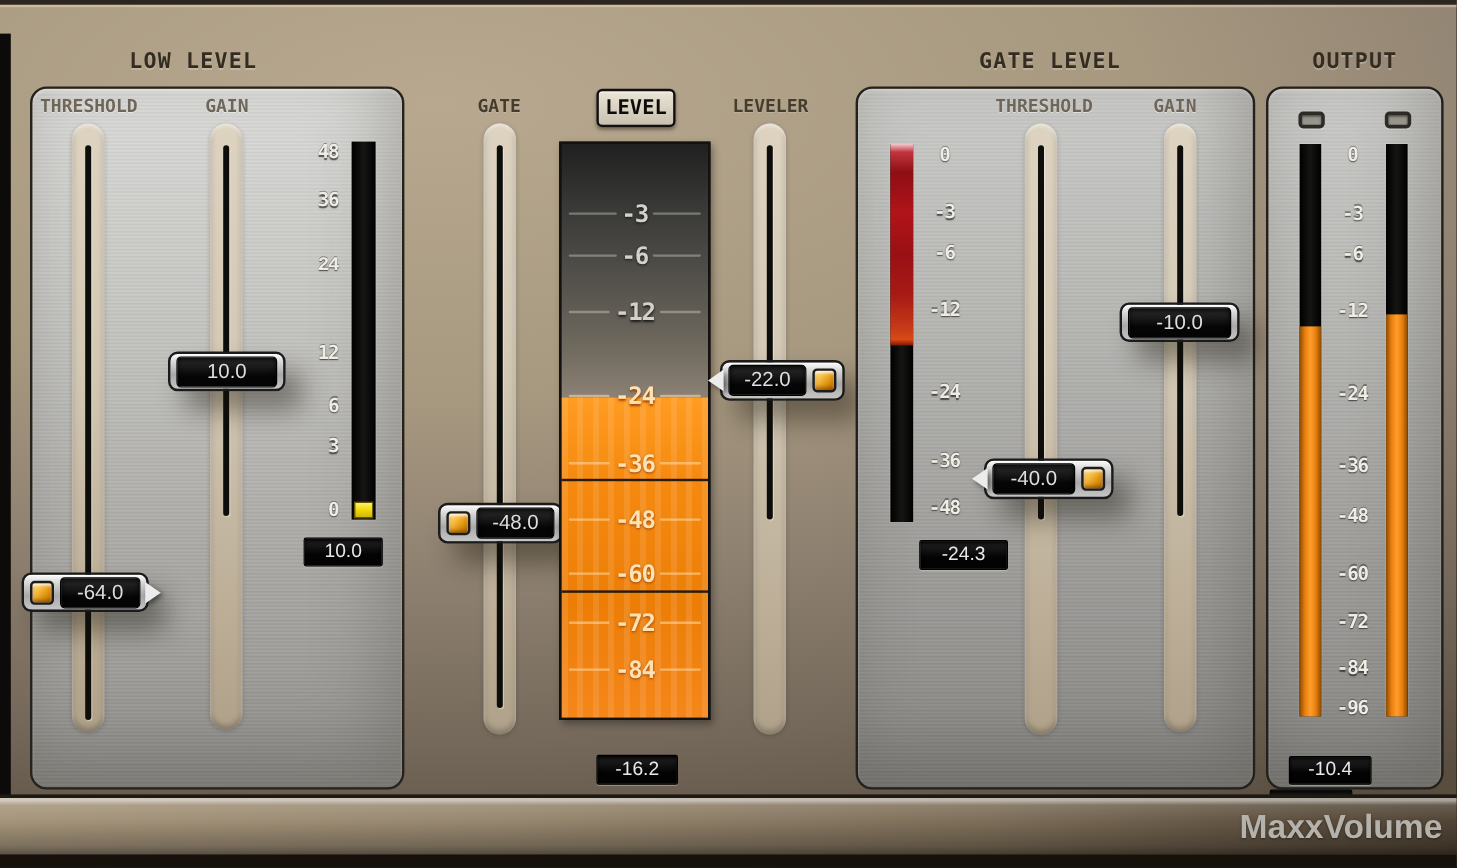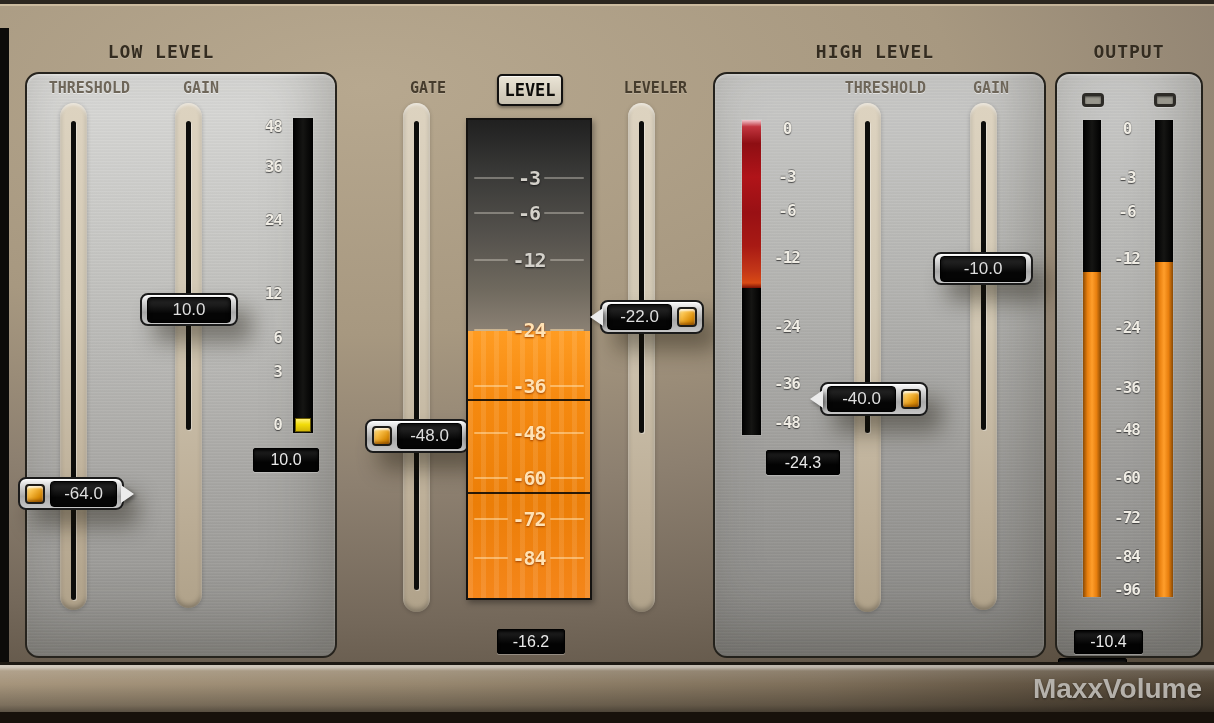--- a/index.html
+++ b/index.html
@@ -9,21 +9,21 @@
     background:
       radial-gradient(135% 95% at 30% 12%, #b7a88f 0%, #a79880 36%, #91английский 0%, #8d8070 58%, #74685a 78%, #584d3f 96%);
   }
   
   #root{background:radial-gradient(135% 95% at 30% 12%, #b7a88f 0%, #a79880 36%, #8d8070 58%, #74685a 78%, #584d3f 96%);}
   .abs{position:absolute;}
 
   .title{color:#342c20;font-family:"DejaVu Sans Mono",monospace;font-weight:bold;font-size:18px;
     letter-spacing:1px;text-align:center;text-shadow:0 1px 0 rgba(255,255,255,.22);}
   .sliderlabel{color:#6e6659;font-family:"DejaVu Sans Mono",monospace;font-weight:bold;font-size:15px;
-    letter-spacing:0px;text-align:right;text-shadow:0 1px 0 rgba(255,255,255,.5);}
+    letter-spacing:0px;text-align:center;text-shadow:0 1px 0 rgba(255,255,255,.5);}
   .darklabel{color:#463c2d;text-shadow:0 1px 0 rgba(255,255,255,.18);}
 
   .panel{
     border:2px solid #26231d;border-radius:14px;
     background:
       repeating-linear-gradient(180deg, rgba(255,255,255,.05) 0 1px, rgba(0,0,0,.04) 2px, rgba(0,0,0,0) 3px),
       linear-gradient(180deg,#dadad8 0%,#c6c6c3 30%,#abaaa7 65%,#908f8c 100%);
     box-shadow: inset -14px -26px 60px rgba(55,50,40,.28), inset 0 2px 2px rgba(255,255,255,.5);
   }
   .panel.dim{filter:brightness(.93);}
@@ -203,21 +203,21 @@
     <div class="abs track" style="left:628px;top:103px;height:509px;"></div>
     <div class="abs slit" style="left:639px;top:121px;height:312px;"></div>
     <div class="abs valbox" style="left:600px;top:300px;width:104px;height:34px;">
       <div class="arrow-l"></div>
       <div class="disp">-22.0</div>
       <div class="led"></div>
     </div>
   </div>
 
   <div>
-    <div class="abs title" style="left:775px;top:41px;width:200px;height:22px;">HIGH LEVEL</div>
+    <div class="abs title" style="left:775px;top:41px;width:200px;height:22px;">GATE LEVEL</div>
     <div class="abs panel dim" style="left:713px;top:72px;width:329px;height:582px;"></div>
 
     <div class="abs sliderlabel" style="left:814px;top:79px;width:112px;height:18px;">THRESHOLD</div>
     <div class="abs sliderlabel" style="left:949px;top:79px;width:60px;height:18px;">GAIN</div>
 
     <div class="abs meterbar" style="left:742px;top:120px;width:19px;height:315px;">
       <div class="abs" style="left:0;top:0;width:19px;height:168px;background:linear-gradient(180deg,#f2c6cd 0%,#c2353f 4%,#8e0e13 14%,#b01419 34%,#991014 55%,#a81a14 75%,#c43718 90%,#d84a14 97%,#7a1206 100%);"></div>
     </div>
     <div class="abs scl high" style="top:119px;">0</div>
     <div class="abs scl high" style="top:167px;">-3</div>

